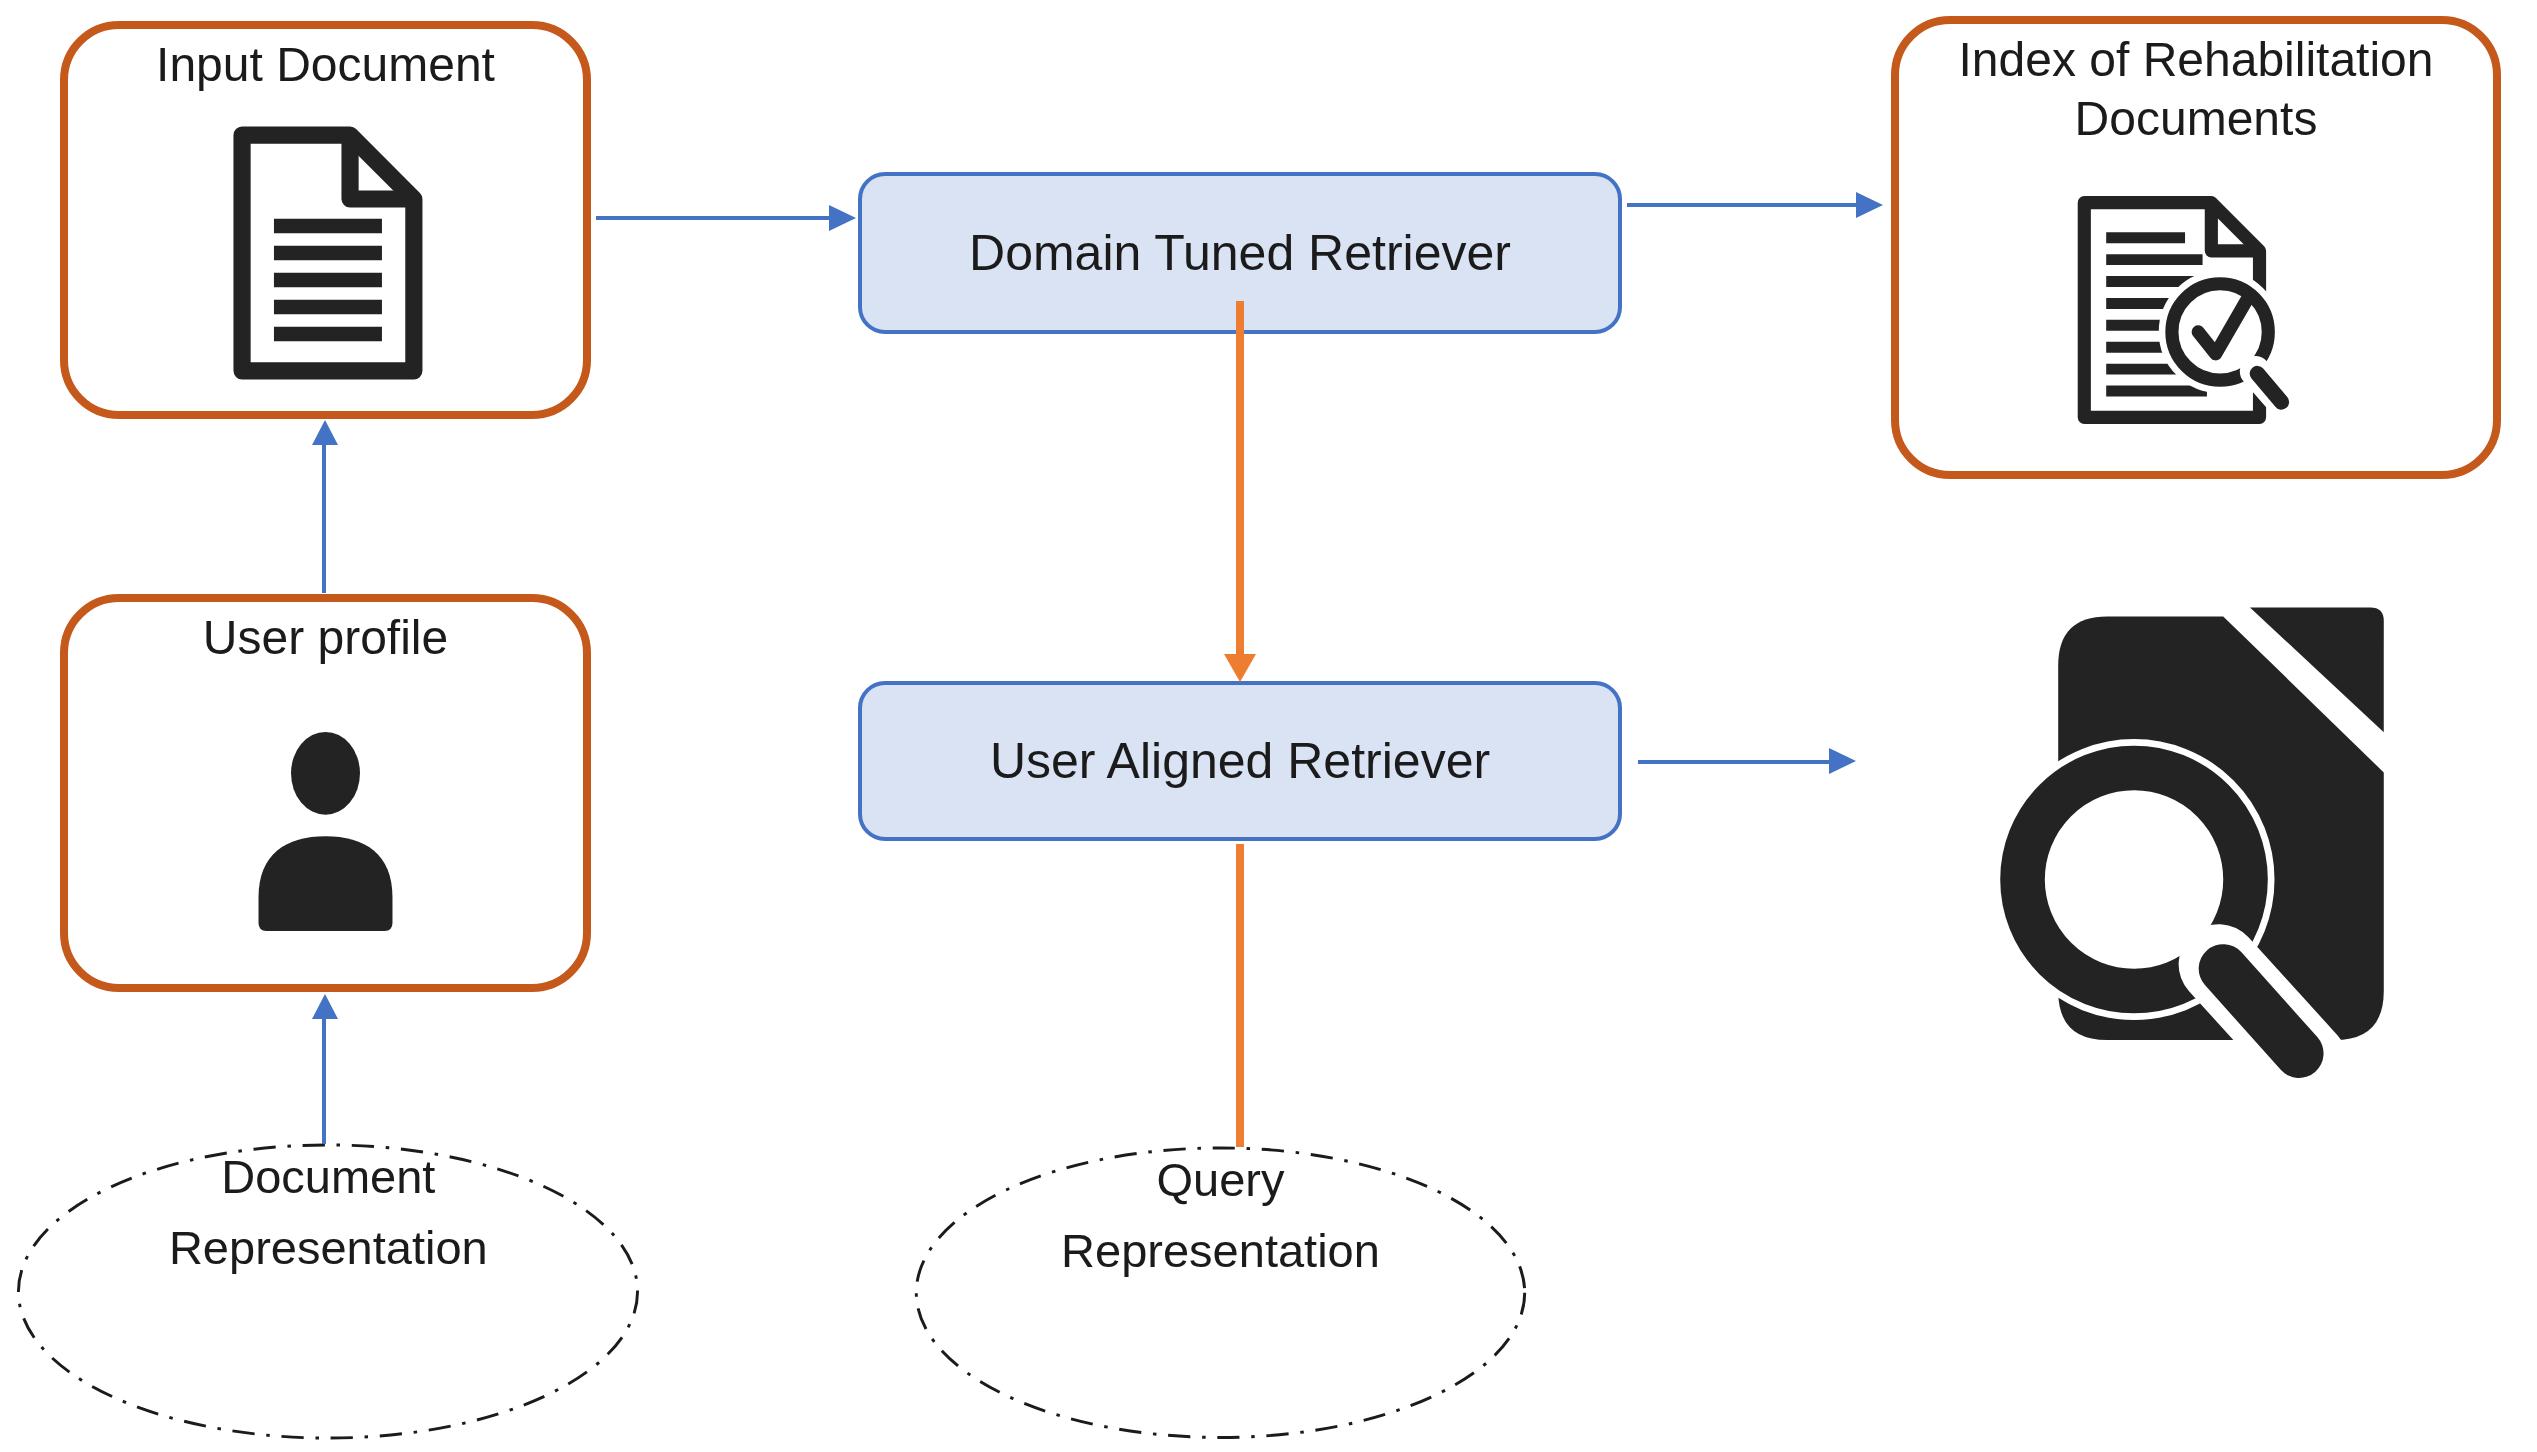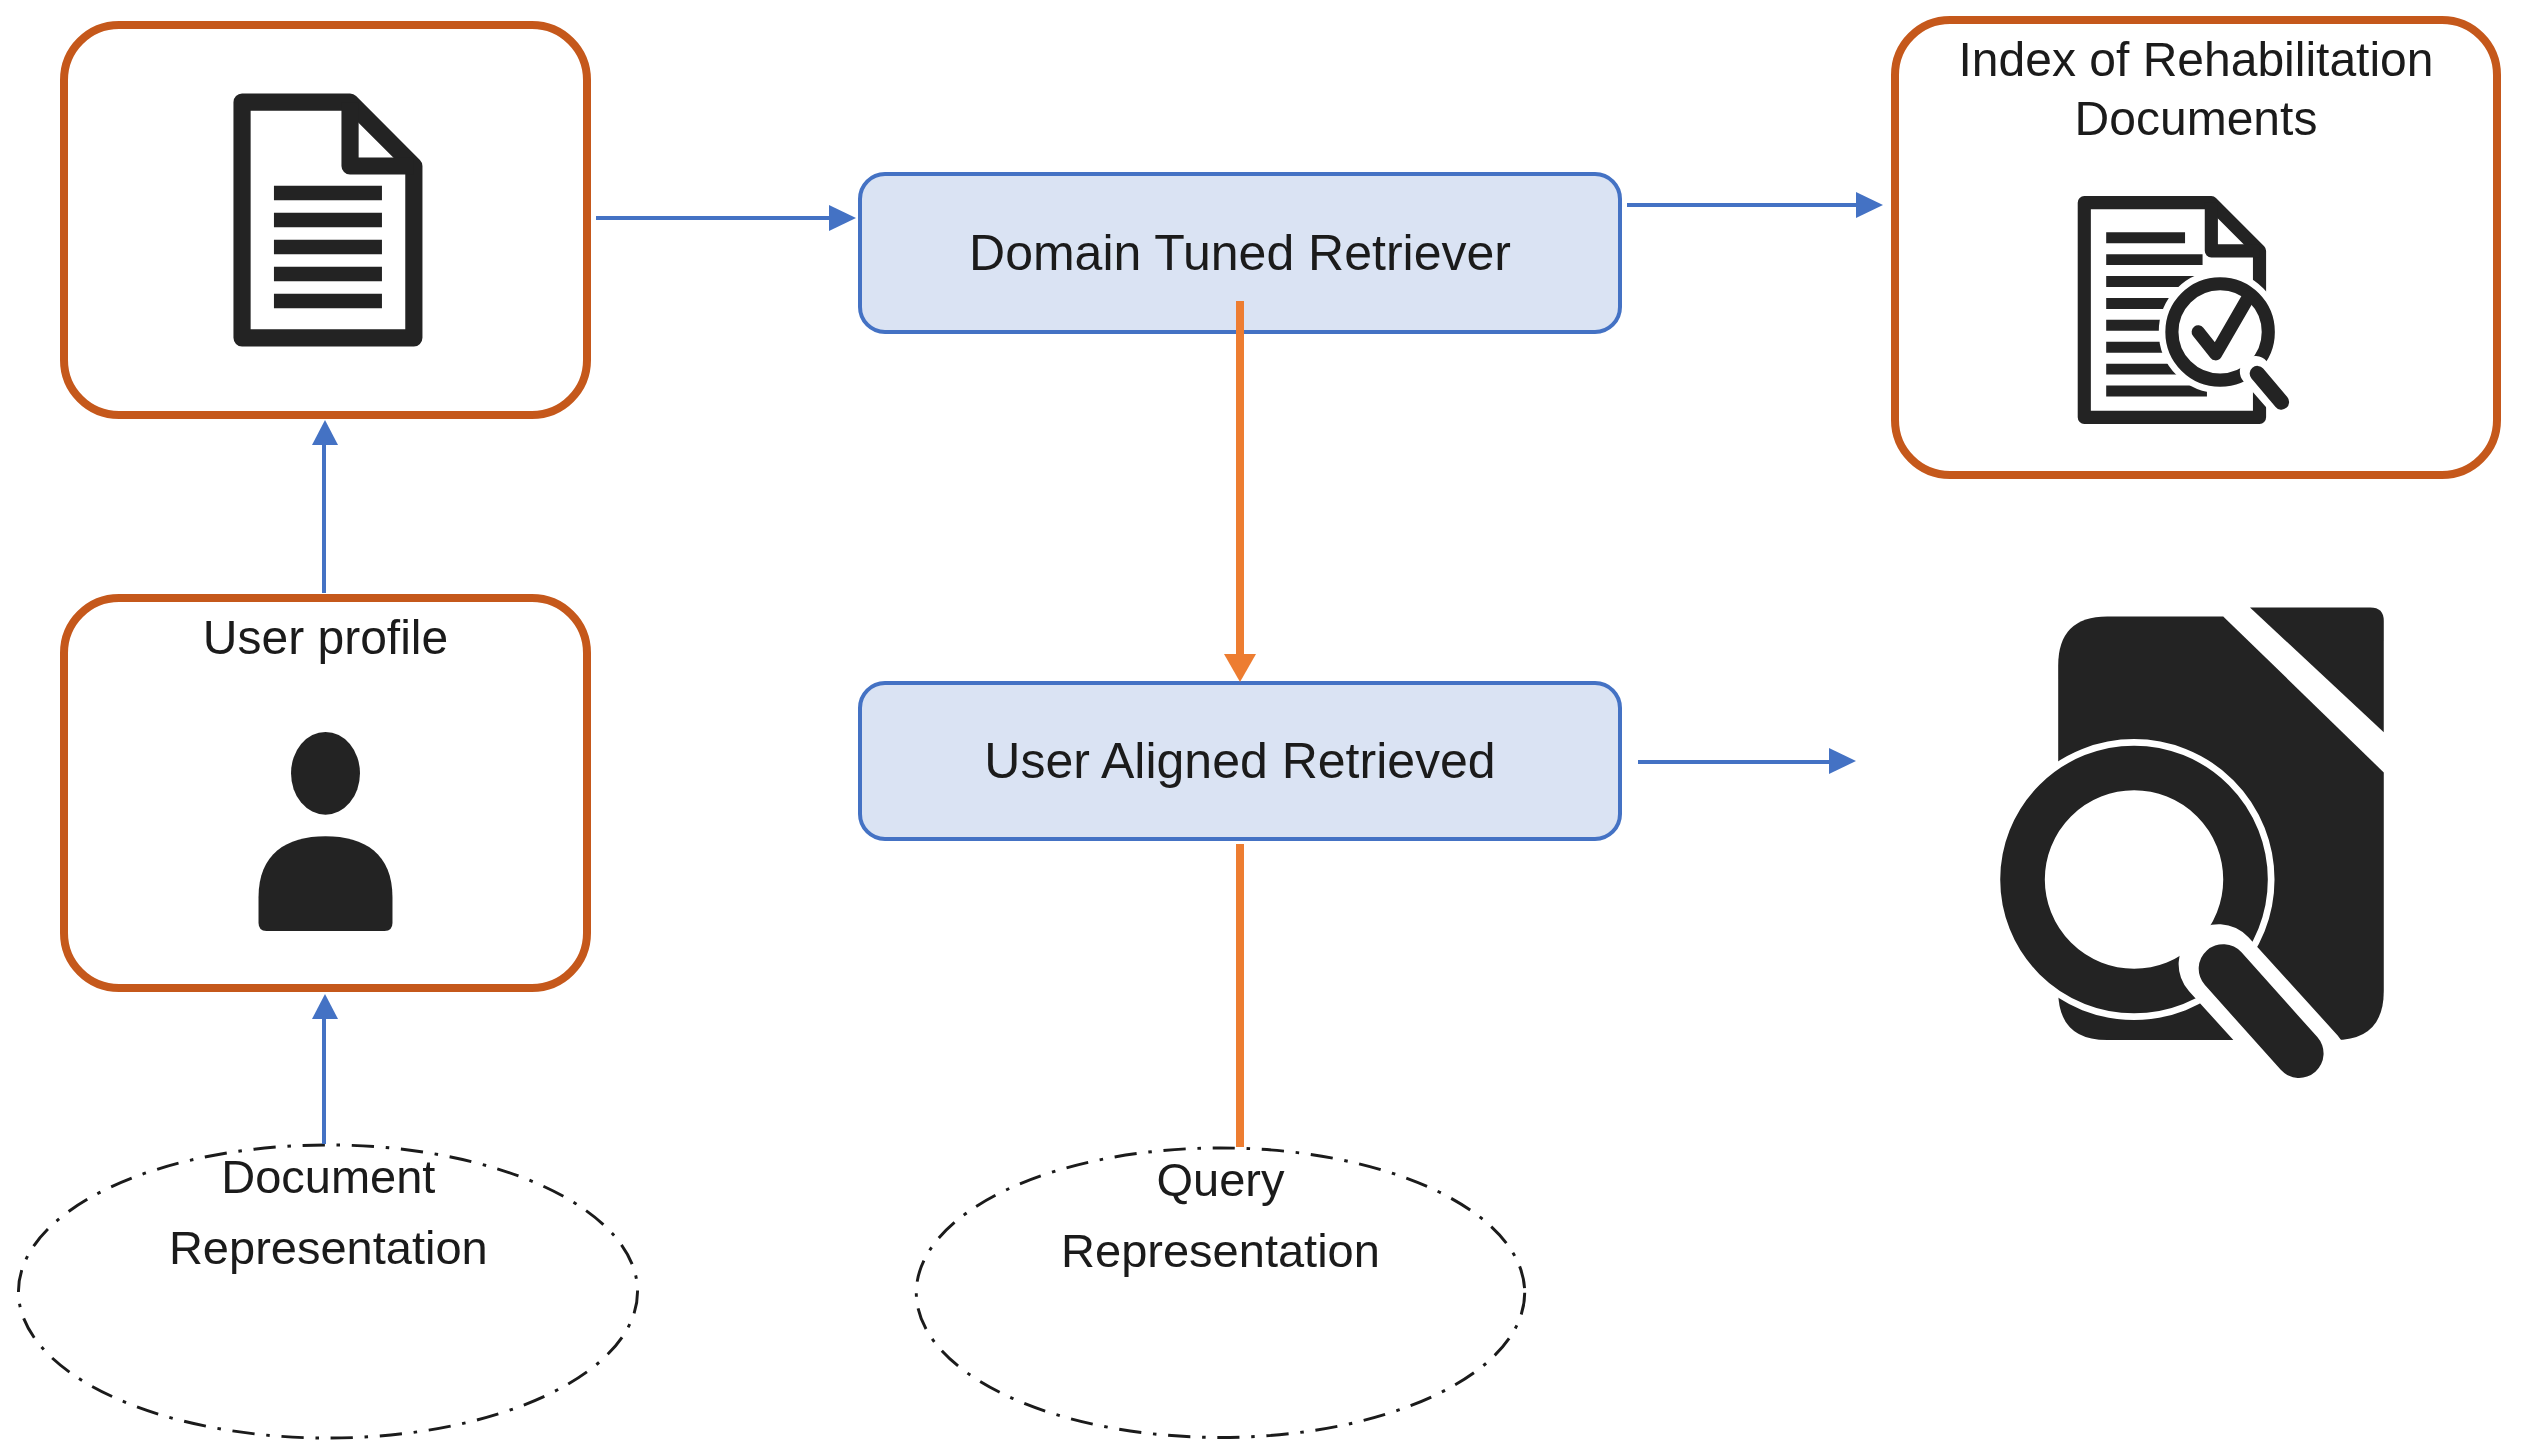--- a/index.html
+++ b/index.html
@@ -69,20 +69,21 @@
 
   .icon-stroke{stroke:var(--icon-ink,#232323);}
   .icon-fill{fill:var(--icon-ink,#232323);}
 </style>
 </head>
 <body>
 
 <div class="canvas">
 
   <div class="panel" style="left:60px;top:21px;width:531px;height:398px;">
+    <div class="panel-title">Input Document</div>
     <div class="panel-icon">
       <svg width="247" height="270" viewBox="0 0 100 110">
         <path class="icon-stroke" d="M16 7 H60 L86 33 V103 H16 Z" fill="#ffffff" stroke-width="7" stroke-linejoin="round"></path>
         <path class="icon-stroke" d="M60 7 V33 H86" fill="none" stroke-width="7" stroke-linejoin="round"></path>
         <g class="icon-stroke" stroke-width="6">
           <line x1="29" y1="44" x2="73" y2="44"></line>
           <line x1="29" y1="55" x2="73" y2="55"></line>
           <line x1="29" y1="66" x2="73" y2="66"></line>
           <line x1="29" y1="77" x2="73" y2="77"></line>
           <line x1="29" y1="88" x2="73" y2="88"></line>
@@ -99,21 +100,21 @@
         <path class="icon-fill" d="M20 107 Q16 107 16 103 V90 C16 68 30 59 50 59 C70 59 84 68 84 90 V103 Q84 107 80 107 Z"></path>
       </svg>
     </div>
   </div>
 
   <div class="retriever" style="left:858px;top:136px;width:764px;height:162px;margin-top:36px;">
     <span class="retriever-label">Domain Tuned Retriever</span>
   </div>
 
   <div class="retriever" style="left:858px;top:681px;width:764px;height:160px;">
-    <span class="retriever-label">User Aligned Retrieved</span>
+    <span class="retriever-label">User Aligned Retriever</span>
   </div>
 
   <div class="panel" style="left:1891px;top:16.4px;width:610px;height:463px;">
     <div class="panel-title" style="max-width:587px;">Index of Rehabilitation Documents</div>
     <div class="panel-icon">
       <svg width="276" height="238" viewBox="0 0 126 108">
         <path class="icon-stroke" d="M12 5 H70 L92 27 V103 H12 Z" fill="#ffffff" stroke-width="6" stroke-linejoin="round"></path>
         <path class="icon-stroke" d="M70 5 V27 H92" fill="none" stroke-width="6" stroke-linejoin="round"></path>
         <g class="icon-stroke" stroke-width="5">
           <line x1="22" y1="21" x2="58" y2="21"></line>

